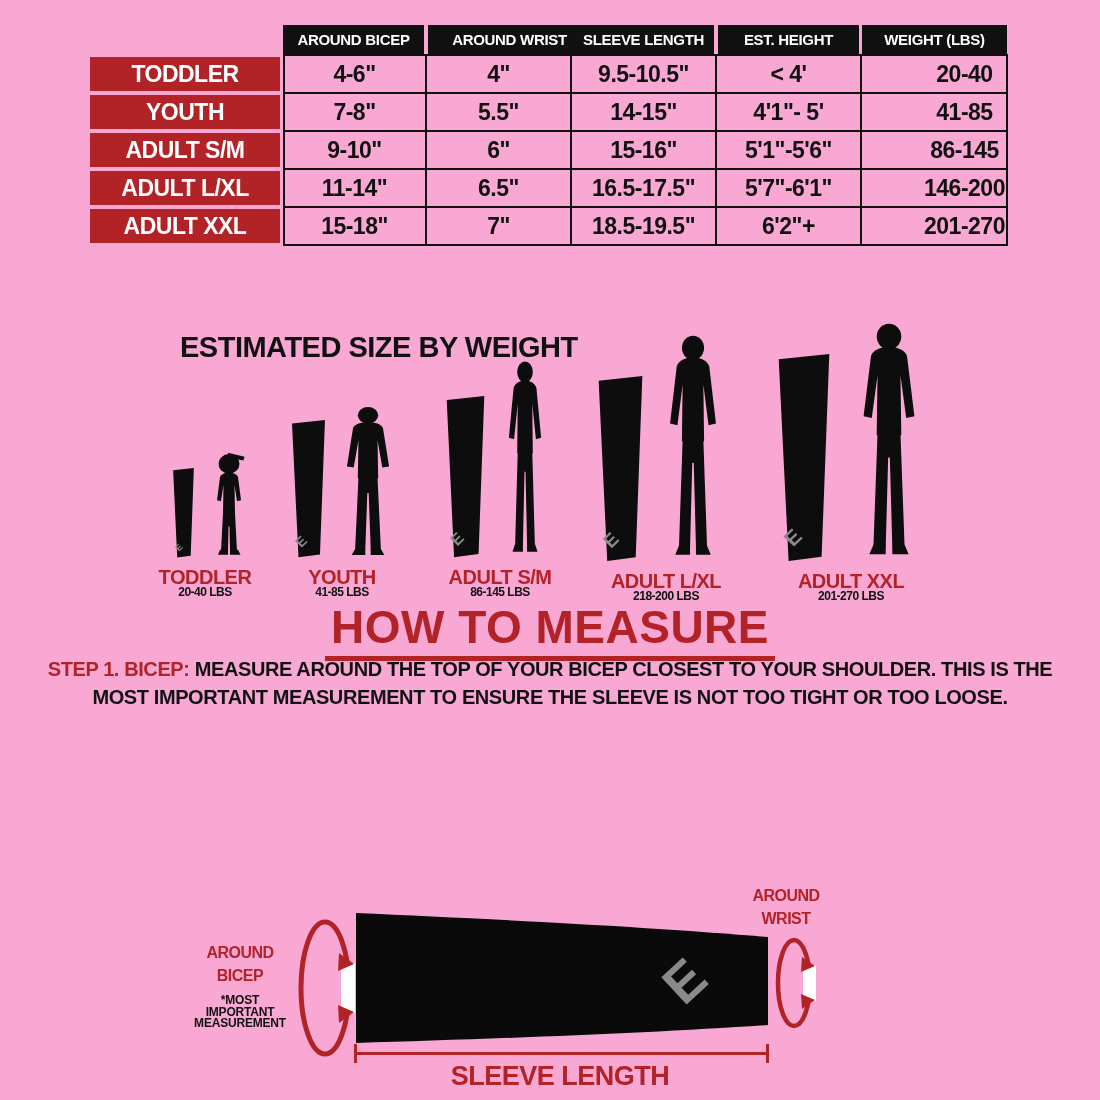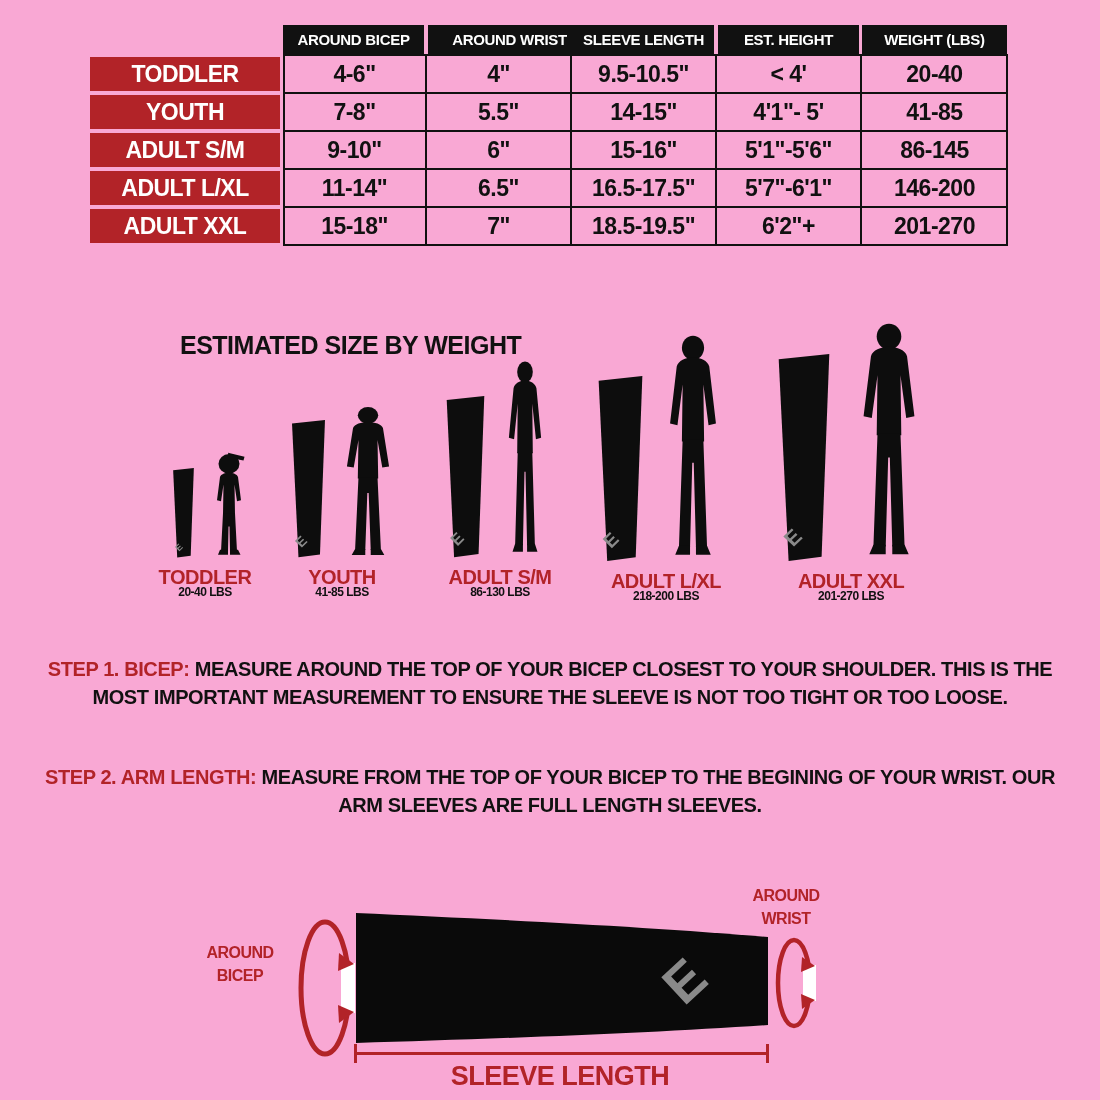--- a/index.html
+++ b/index.html
@@ -9,29 +9,29 @@
   
   .hdr{position:absolute;top:25px;height:29px;background:#111;color:#fff;font-weight:bold;
        font-size:15px;letter-spacing:-0.3px;display:flex;align-items:center;justify-content:center;}
   .vline{position:absolute;top:54px;height:192px;width:2px;background:#111;}
   .hline{position:absolute;left:283px;width:725px;height:2px;background:#111;}
   .rlabel{position:absolute;left:90px;width:190px;height:34px;background:#b22328;color:#fff;
           font-weight:bold;font-size:23px;letter-spacing:-0.5px;display:flex;align-items:center;justify-content:center;}
   .dcell{position:absolute;height:36px;color:#111;font-weight:bold;font-size:23px;letter-spacing:-0.5px;
          display:flex;align-items:center;justify-content:center;}
   .c0{left:285px;width:139px}.c1{left:428px;width:141px}.c2{left:573px;width:141px}
-  .c3{left:718px;width:141px}.c4{left:862px;width:145px}
+  .c3{left:718px;width:141px}.c4{left:892px;width:145px}
   .r0{top:56px}.r1{top:94px}.r2{top:132px}.r3{top:170px}.r4{top:208px}
   .rl0{top:57px}.rl1{top:95px}.rl2{top:133px}.rl3{top:171px}.rl4{top:209px}
   
   .banner{position:absolute;left:142px;top:265px;width:808px;height:38px;border:4px solid #b22328;
           display:flex;align-items:center;justify-content:center;font-weight:bold;font-size:26px;
           letter-spacing:-0.5px;color:#111;}
   
-  .est-title{position:absolute;left:180px;top:331px;font-weight:bold;font-size:25px;letter-spacing:-0.5px;color:#111;}
+  .est-title{position:absolute;left:180px;top:331px;font-weight:bold;font-size:29px;letter-spacing:-0.5px;color:#111;}
   .gname{position:absolute;width:200px;text-align:center;font-weight:bold;font-size:20px;color:#b22328;letter-spacing:-0.5px;}
   .gweight{position:absolute;width:200px;text-align:center;font-weight:bold;font-size:12px;color:#111;letter-spacing:-0.5px;}
   
   .htm-wrap{position:absolute;left:0;top:600px;width:1100px;text-align:center;}
   .htm{display:inline-block;font-weight:bold;font-size:46px;color:#b22328;letter-spacing:0.5px;
        border-bottom:5px solid #b22328;padding:0 6px 2px 6px;}
   .step{position:absolute;text-align:center;font-weight:bold;font-size:20px;line-height:27.5px;
         color:#111;letter-spacing:-0.4px;}
   .redlbl{color:#b22328;}
   
@@ -147,55 +147,59 @@
   <div class="gname" style="left:242px;top:566px">YOUTH</div>
   <div class="gweight" style="left:242px;top:585px">41-85 LBS</div>
 
   <svg class="abs" style="left:441px;top:396px;width:49px;height:162px">
       <use href="#sleeve-sym"></use>
     </svg>
   <svg class="abs" style="left:499px;top:360px;width:52px;height:198px">
       <use href="#person-sym"></use>
     </svg>
   <div class="gname" style="left:400px;top:566px">ADULT S/M</div>
-  <div class="gweight" style="left:400px;top:585px">86-130 LBS</div>
+  <div class="gweight" style="left:400px;top:585px">86-145 LBS</div>
 
   <svg class="abs" style="left:592px;top:376px;width:57px;height:186px">
       <use href="#sleeve-sym"></use>
     </svg>
   <svg class="abs" style="left:656px;top:334px;width:74px;height:228px">
       <use href="#person-sym"></use>
     </svg>
   <div class="gname" style="left:566px;top:570px">ADULT L/XL</div>
   <div class="gweight" style="left:566px;top:589px">218-200 LBS</div>
 
   <svg class="abs" style="left:771px;top:354px;width:66px;height:208px">
       <use href="#sleeve-sym"></use>
     </svg>
   <svg class="abs" style="left:848px;top:322px;width:82px;height:240px">
       <use href="#person-sym"></use>
     </svg>
   <div class="gname" style="left:751px;top:570px">ADULT XXL</div>
   <div class="gweight" style="left:751px;top:589px">201-270 LBS</div>
 
+  <div class="htm-wrap">
+    <span class="htm">HOW TO MEASURE</span>
+  </div>
 
   <div class="step" style="left:30px;top:656px;width:1040px">
     <span class="redlbl">STEP 1. BICEP:</span>
     <span>MEASURE AROUND THE TOP OF YOUR BICEP CLOSEST TO YOUR SHOULDER. THIS IS THE MOST IMPORTANT MEASUREMENT TO ENSURE THE SLEEVE IS NOT TOO TIGHT OR TOO LOOSE.</span>
   </div>
 
-  <div class="step" style="left:30px;top:764px;width:1040px">
-    <span class="redlbl">STEP 2. ARM LENGTH:</span>
-    <span>MEASURE FROM THE TOP OF YOUR BICEP TO THE BEGINING OF YOUR WRIST. OUR ARM SLEEVES ARE FULL LENGTH SLEEVES.</span>
-  </div>
 
 
   <div class="dia-red" style="left:160px;top:941px;width:160px">
     <div>AROUND</div>
     <div>BICEP</div>
+  </div>
+  <div class="dia-note" style="left:160px;top:995px;width:160px">
+    <div>*MOST</div>
+    <div>IMPORTANT</div>
+    <div>MEASUREMENT</div>
   </div>
 
   <svg class="abs" style="left:297px;top:917px;width:58px;height:142px" viewBox="0 0 58 142">
     <ellipse cx="28" cy="71" rx="24" ry="66" fill="none" stroke="#b22328" stroke-width="5"></ellipse>
     <rect x="44" y="46" width="14" height="50" fill="#ffffff"></rect>
     <path d="M42,36 L57,47 L41,54 Z" fill="#b22328"></path>
     <path d="M42,106 L57,95 L41,88 Z" fill="#b22328"></path>
   </svg>
 
   <svg class="abs" style="left:352px;top:903px;width:420px;height:148px" viewBox="0 0 420 148" preserveAspectRatio="none">

